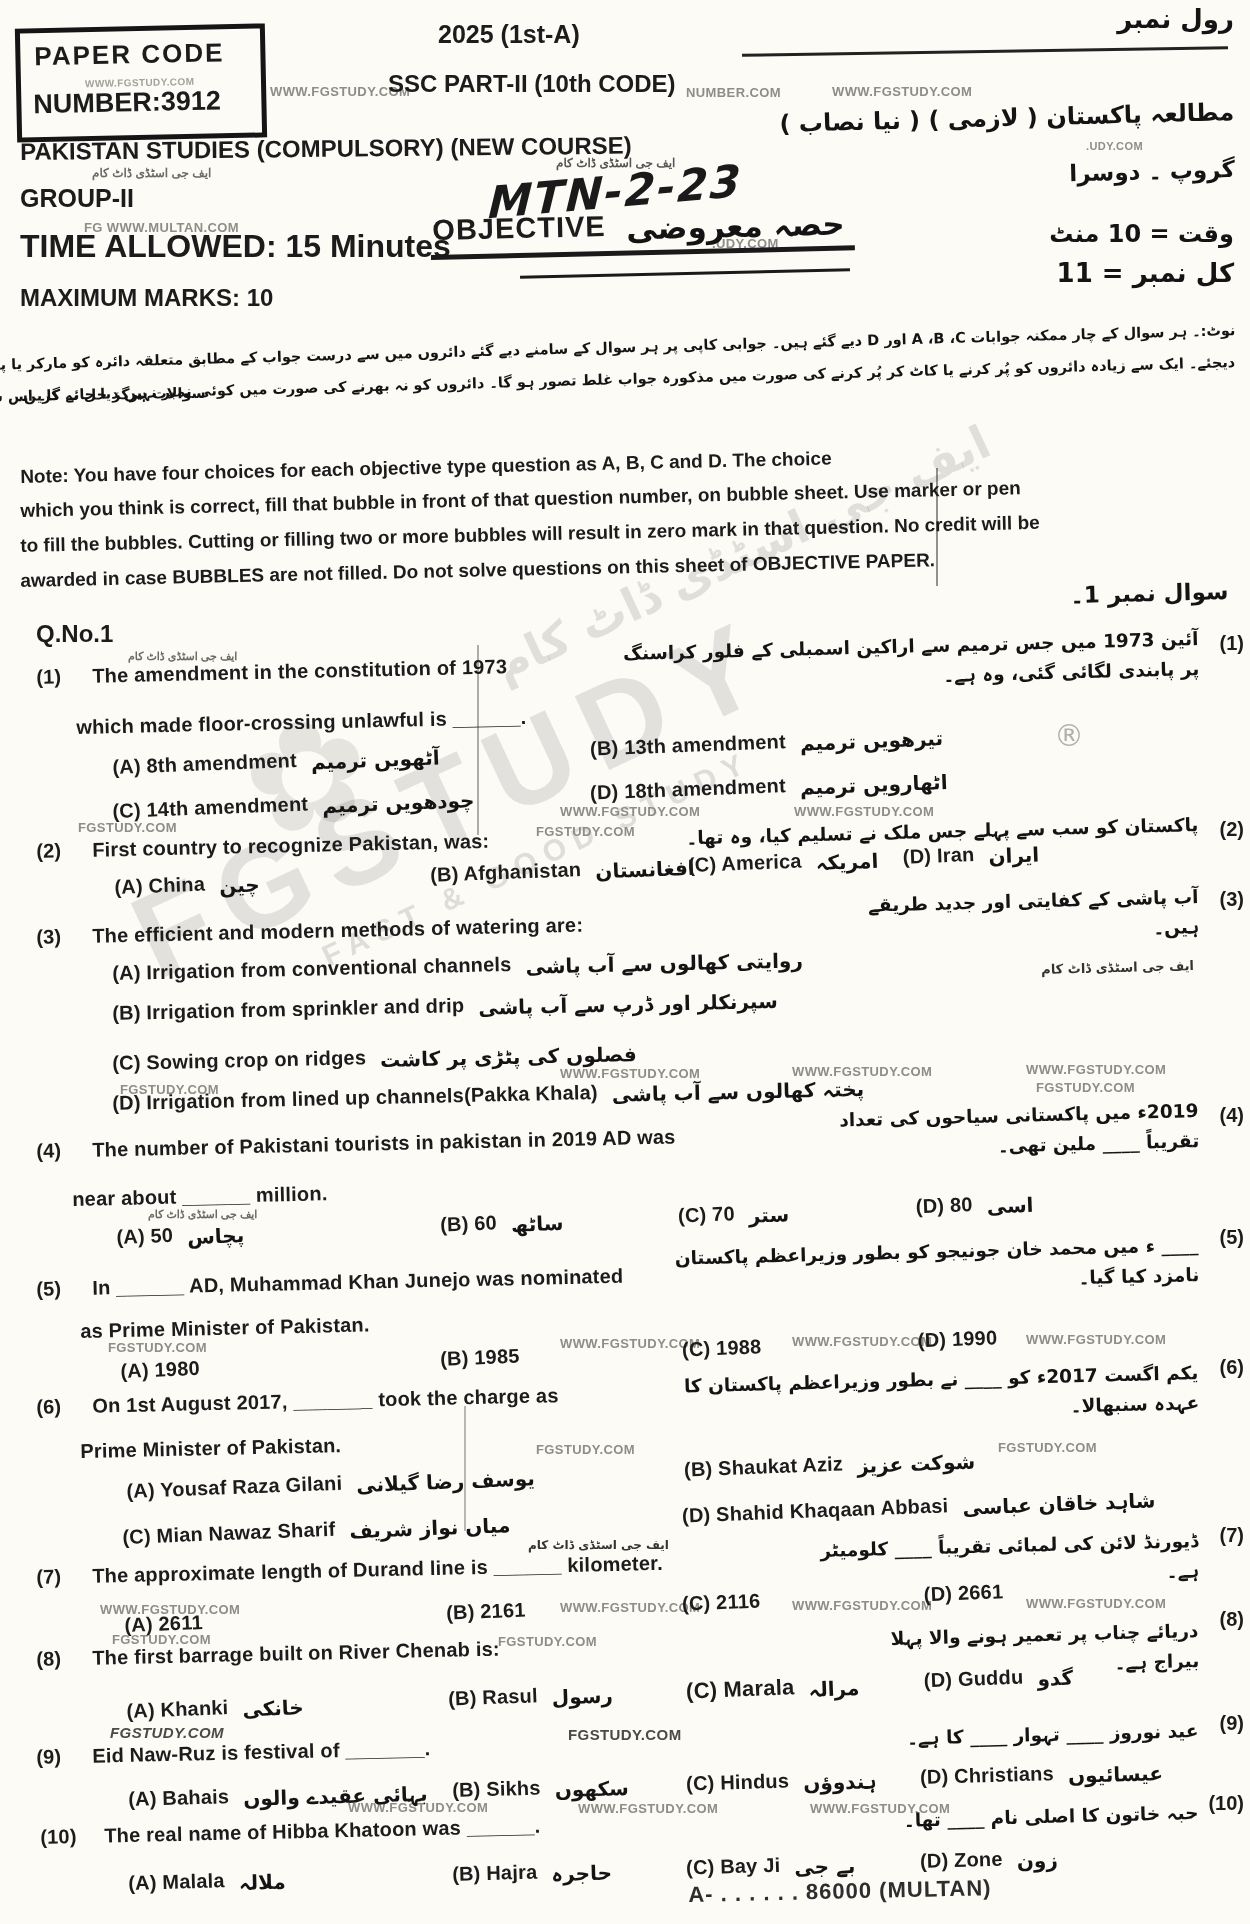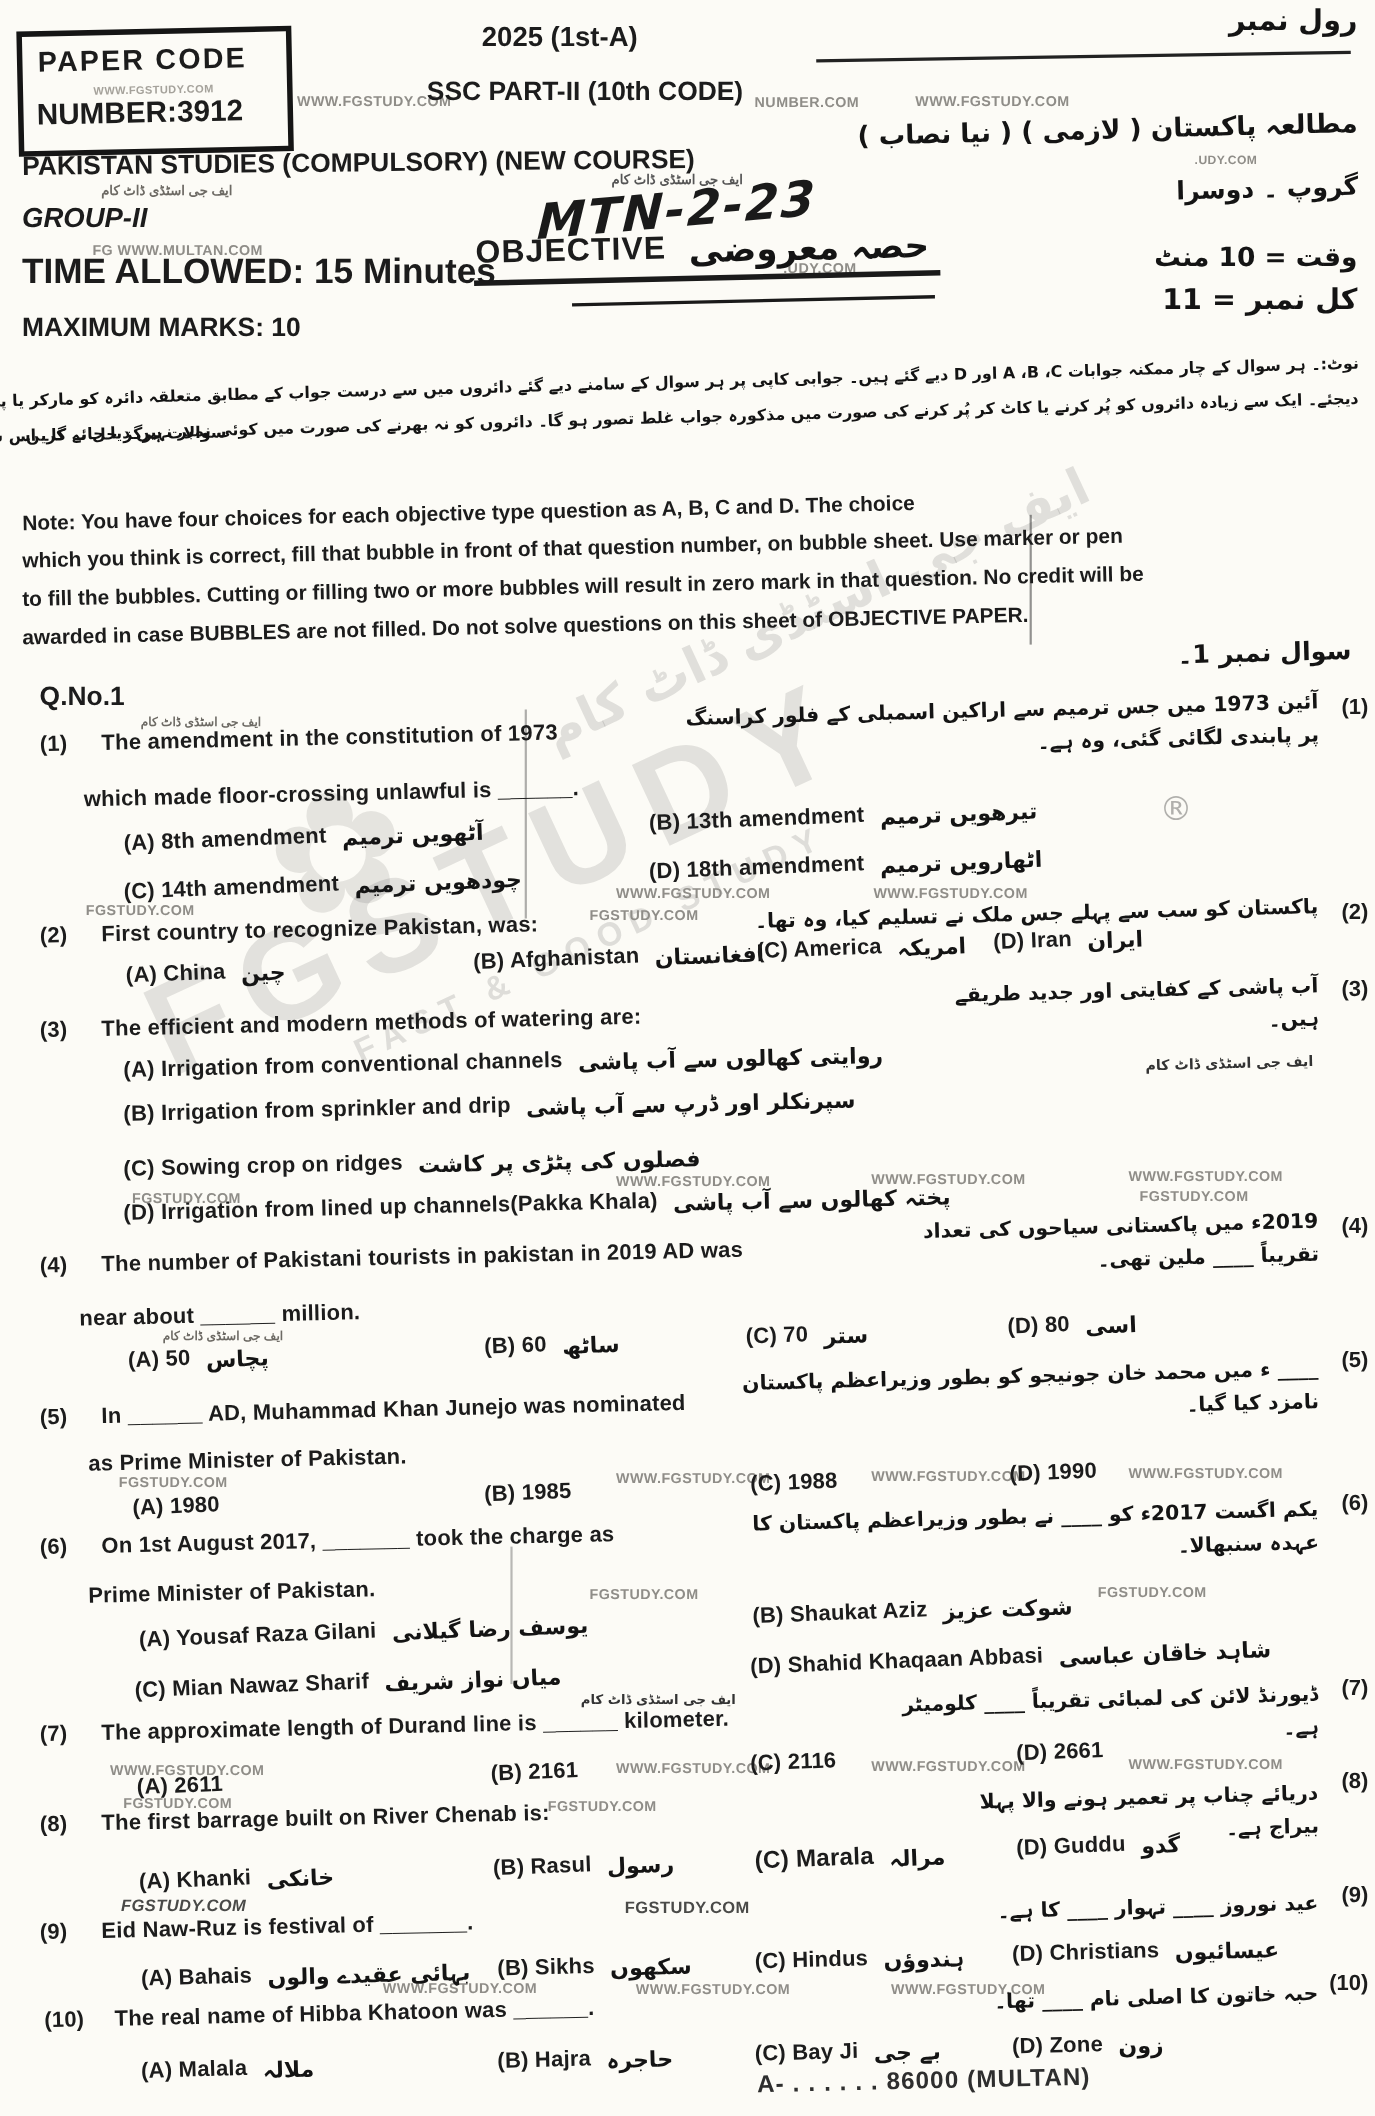--- a/index.html
+++ b/index.html
@@ -54,21 +54,21 @@
   <div class="wm" style="left:686px;top:85px;">NUMBER.COM</div>
   <div class="wm" style="left:832px;top:84px;">WWW.FGSTUDY.COM</div>
 
   <div class="abs ur rr txt" style="right:16px;top:98px;font-size:24px;">مطالعہ پاکستان ( لازمی ) ( نیا نصاب )</div>
   <div class="wm" style="left:1086px;top:140px;font-size:11px;">.UDY.COM</div>
 
   <div class="abs en txt" style="left:20px;top:138px;font-size:24px;transform:rotate(-0.6deg);transform-origin:left top;">PAKISTAN STUDIES (COMPULSORY) (NEW COURSE)</div>
 
   <div class="abs ur rr txt" style="right:16px;top:156px;font-size:23px;">گروپ ۔ دوسرا</div>
   <div class="wm ur" style="left:92px;top:166px;font-size:12px;color:#6d6a64;">ایف جی اسٹڈی ڈاٹ کام</div>
-  <div class="abs en txt" style="left:20px;top:184px;font-size:25px;font-style:italic;">GROUP-II</div>
+  <div class="abs en txt" style="left:20px;top:184px;font-size:25px;">GROUP-II</div>
 
   <div class="wm ur" style="left:556px;top:156px;font-size:12px;color:#555;">ایف جی اسٹڈی ڈاٹ کام</div>
   <div class="abs txt" style="left:488px;top:166px;font-size:44px;font-style:italic;font-weight:600;color:#1a1a1a;
               font-family:'DejaVu Sans',sans-serif;transform:rotate(-5deg) skewX(-8deg);letter-spacing:2px;white-space:nowrap;">MTN-2-23</div>
 
   <div class="wm" style="left:84px;top:220px;">FG WWW.MULTAN.COM</div>
   <div class="abs en txt" style="left:20px;top:228px;font-size:32px;">TIME ALLOWED: 15 Minutes</div>
 
   <div class="abs txt r1" style="left:430px;top:214px;border-bottom:5px solid #1a1a1a;padding:0 10px 4px 2px;">
     <span class="en" style="font-size:29px;letter-spacing:1px;">OBJECTIVE</span>

